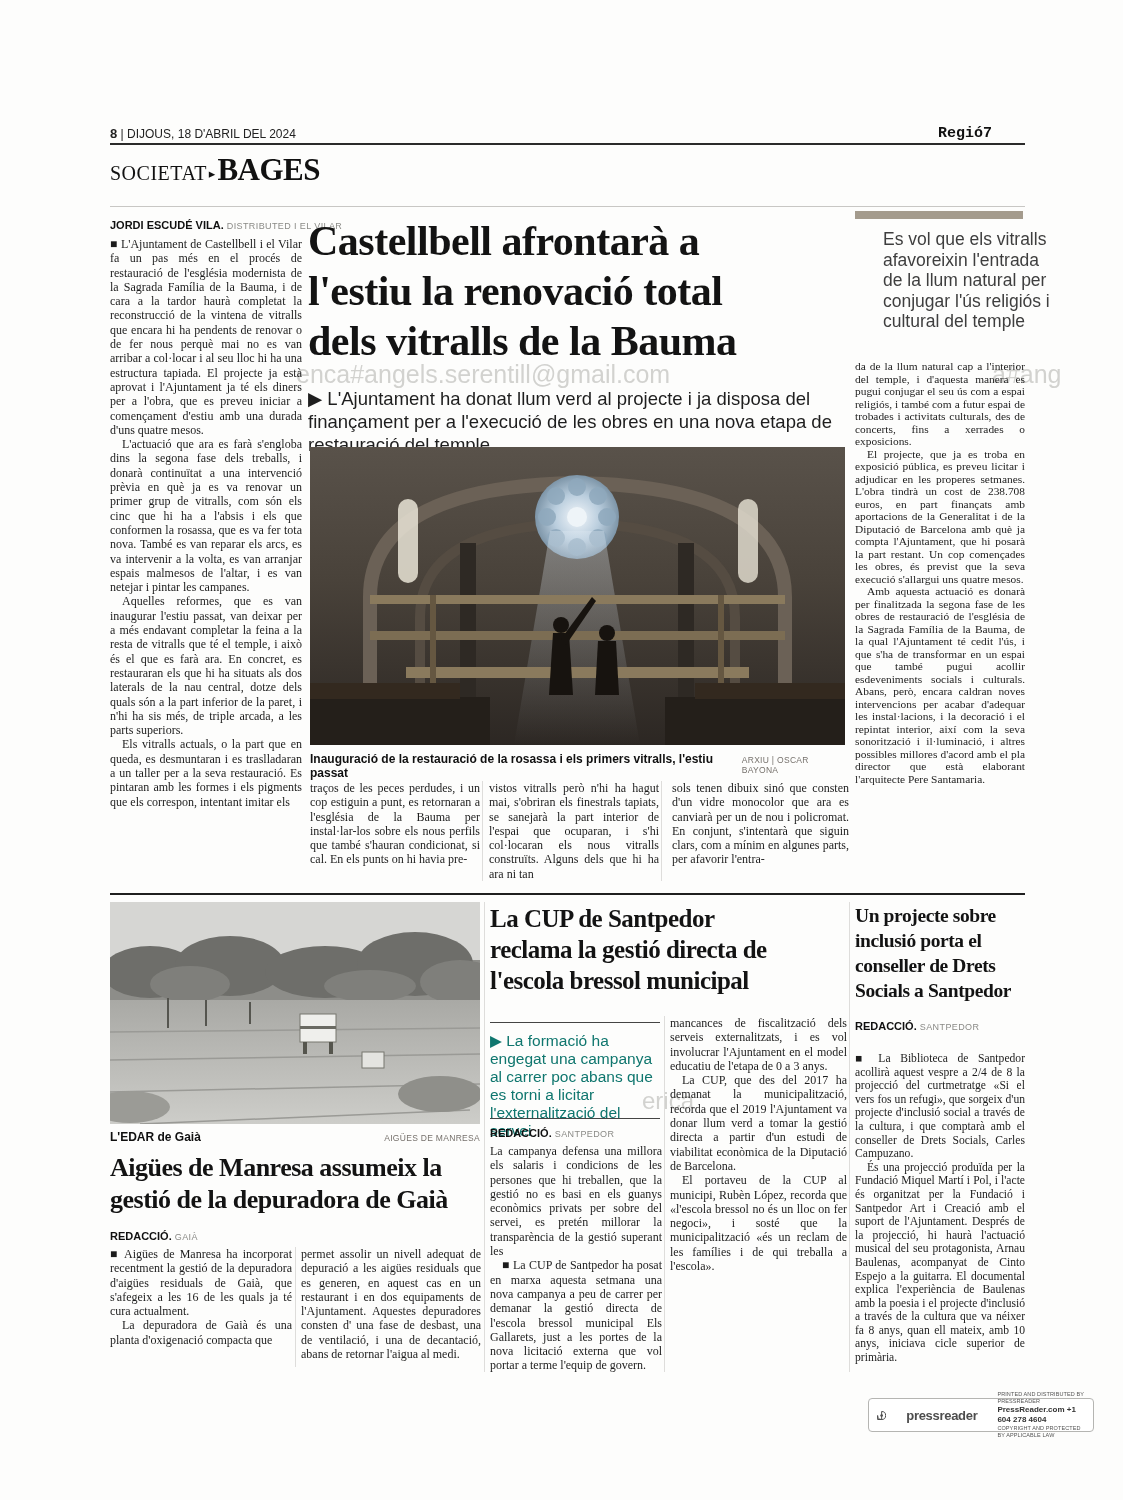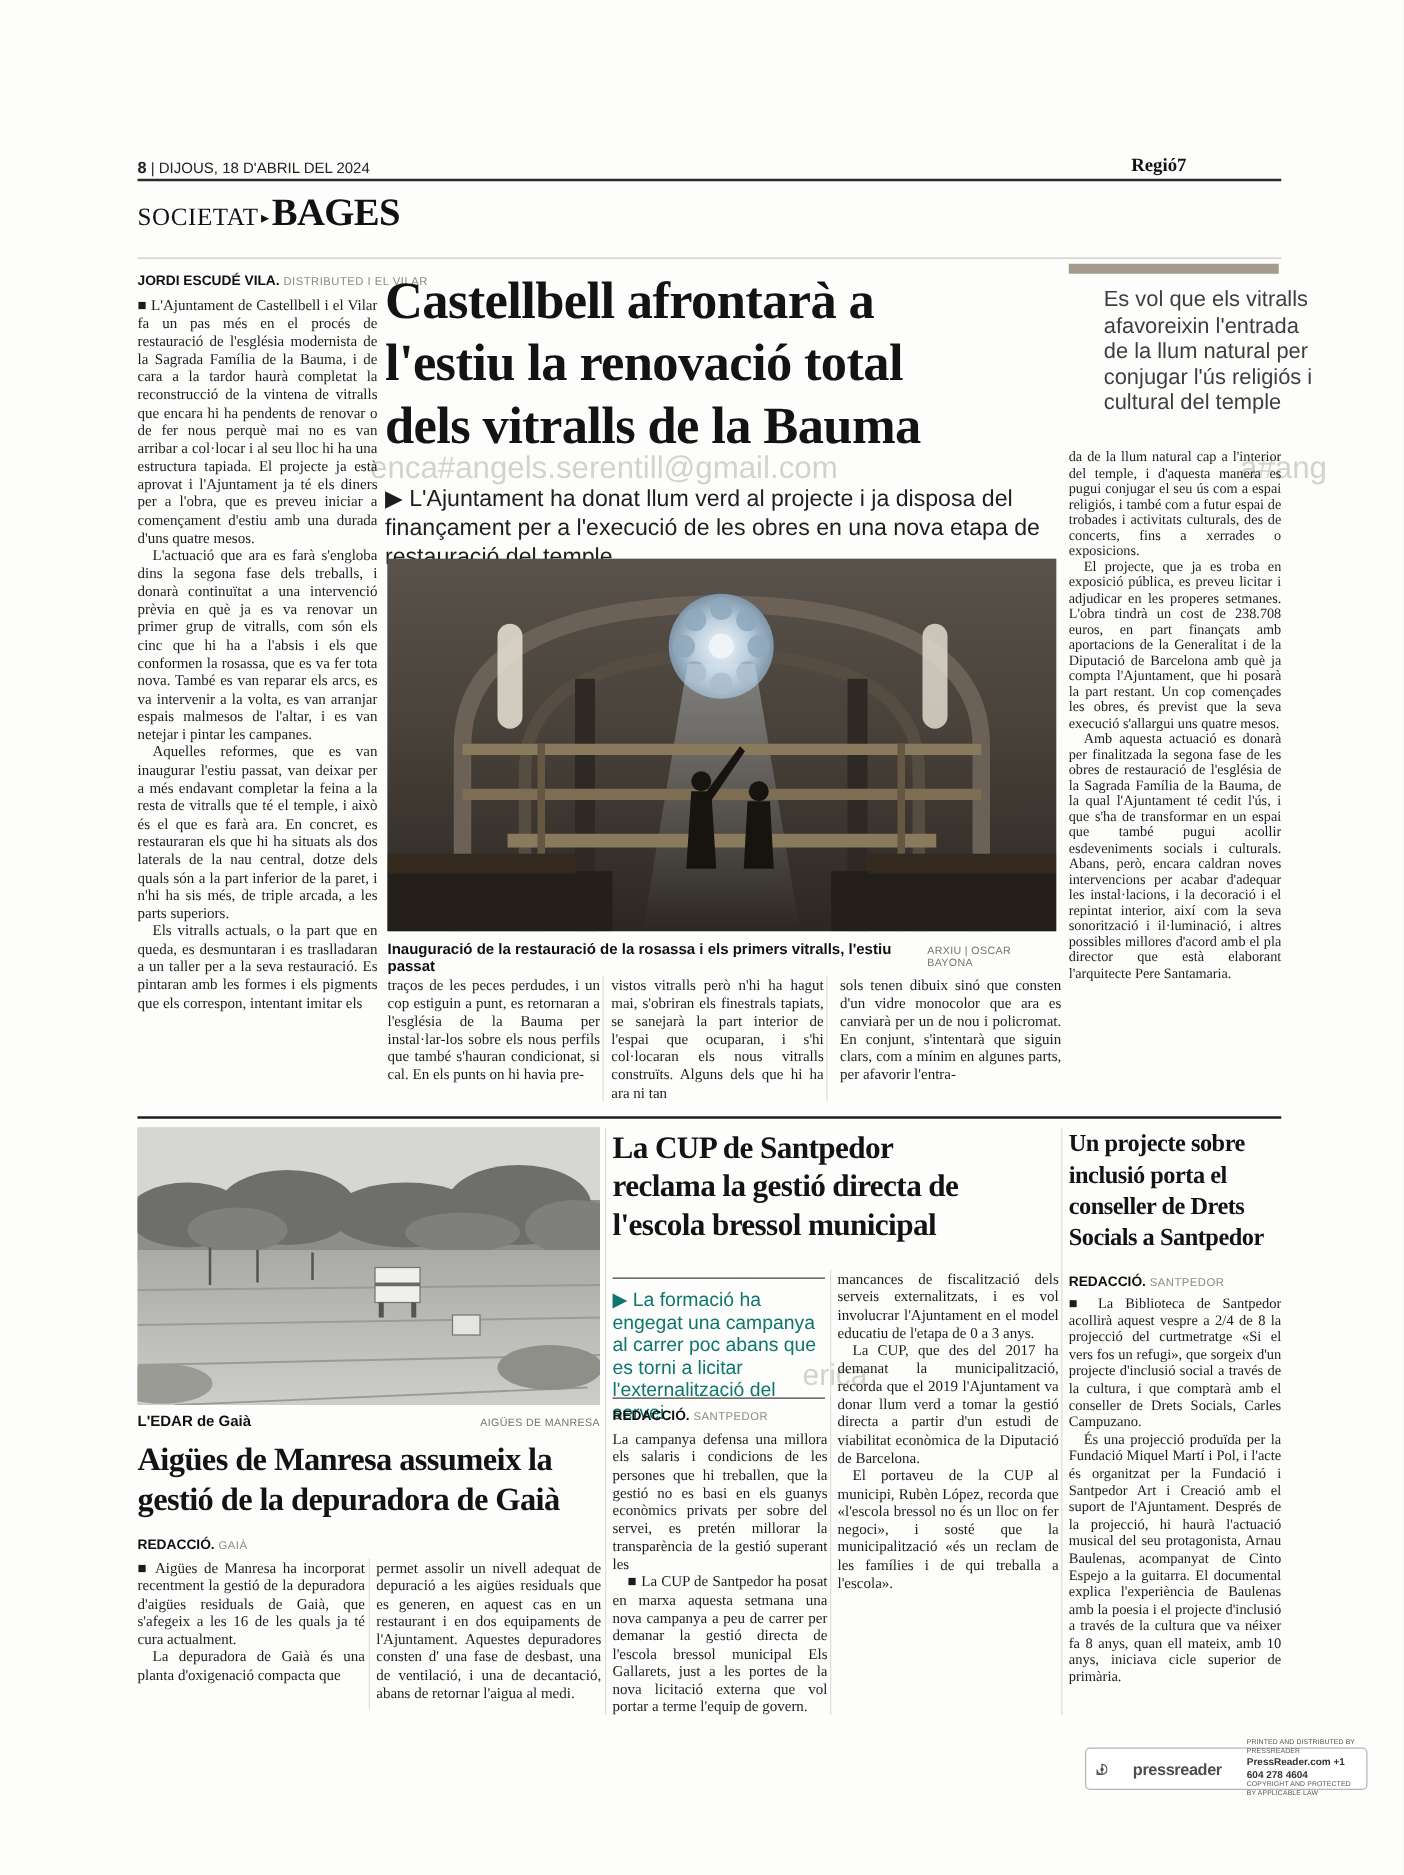--- a/index.html
+++ b/index.html
@@ -4,35 +4,35 @@
 <style>
   html,body{margin:0;padding:0;background:#e9e9e7;}
   #page{position:relative;width:1123px;height:1500px;background:#fdfdfc;margin:0 auto;overflow:hidden;
         font-family:"Liberation Serif",serif;color:#1c1c1c;}
   .abs{position:absolute;}
   .rule{background:#2a2a2a;}
   .hairline{background:#dedddb;width:1px;}
   
   .foliodate{font-family:"Liberation Sans",sans-serif;font-size:12px;color:#222;}
   .foliodate b{font-size:13px;}
-  .masthead{font-family:Liberation Serif, serif;font-weight:bold;font-size:15px;color:#111;text-align:left;}
+  .masthead{font-family:Liberation Mono, monospace;font-weight:bold;font-size:15px;color:#111;text-align:center;}
   .kicker{font-family:"Liberation Serif",serif;color:#111;white-space:nowrap;}
   .kicker .sec{font-size:20px;letter-spacing:.5px;}
   .kicker .arrow{font-size:13px;position:relative;top:-2px;margin:0 2px;}
   .kicker .area{font-size:31px;font-weight:bold;letter-spacing:-.5px;}
   
   .byline{font-family:"Liberation Sans",sans-serif;font-size:11px;font-weight:bold;color:#101010;white-space:nowrap;}
   .byline .place{font-weight:normal;font-size:9px;color:#8a8a86;letter-spacing:.4px;}
   
   .bodycol{text-align:justify;overflow:hidden;}
   .bodycol p{margin:0;}
   .bodycol p + p{text-indent:12px;}
   .bt12{font-size:12px;line-height:14.3px;}
   .bt115{font-size:11.4px;line-height:12.5px;}
-  .bt118{font-size:11.6px;line-height:13.6px;}
+  .bt118{font-size:11.6px;line-height:13.6px;margin-top:16px;}
   
   .hl{font-family:"Liberation Serif",serif;font-weight:bold;color:#131313;letter-spacing:-.5px;}
   .hl-main{font-size:42px;line-height:50px;}
   .hl-cup{font-size:25px;line-height:31px;}
   .hl-aig{font-size:26px;line-height:32px;}
   .hl-incl{font-size:19.5px;line-height:25px;letter-spacing:-.4px;}
   .subhead{font-family:"Liberation Sans",sans-serif;font-size:18.5px;line-height:23px;color:#1e1e1e;}
   .subhead-sm{font-family:"Liberation Sans",sans-serif;font-size:15.5px;line-height:18px;color:#0f766e;}
   .pullquote{font-family:"Liberation Sans",sans-serif;font-size:17.5px;line-height:20.5px;color:#3e3e3e;}
   .caption{font-family:"Liberation Sans",sans-serif;font-size:12px;font-weight:bold;color:#101010;}

